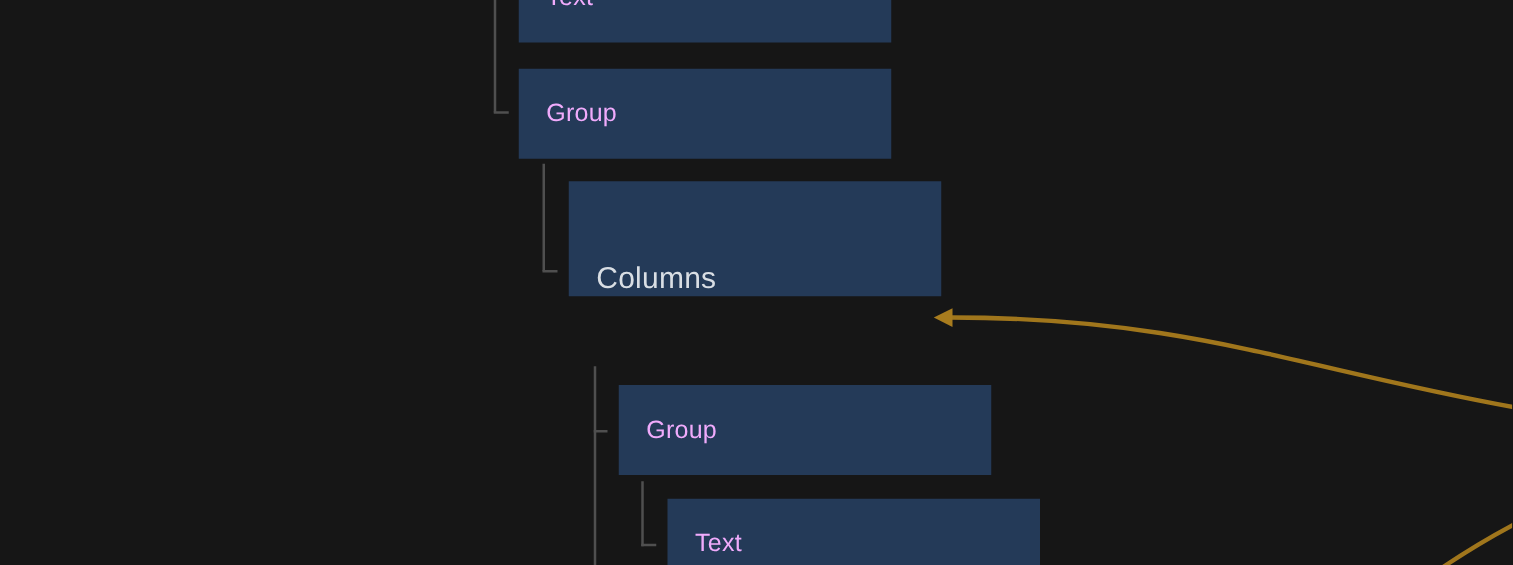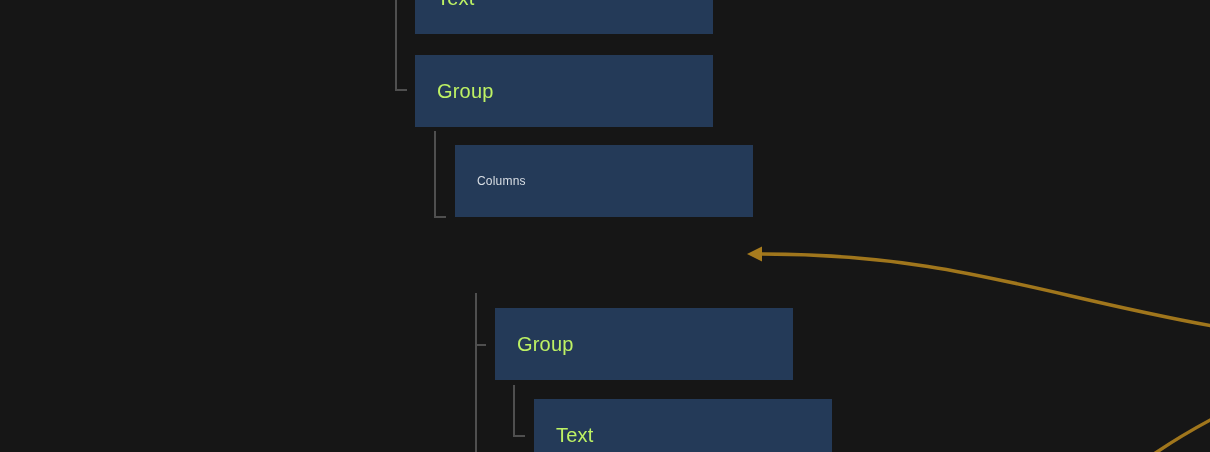--- a/index.html
+++ b/index.html
@@ -17,39 +17,39 @@
   }
   .node {
     position: absolute;
     width: 298px;
     height: 72px;
     background: #243A58;
     display: flex;
     align-items: center;
     box-sizing: border-box;
     padding: 0 20px 0 22px;
-    color: #bef264;
+    color: #f0abfc;
     font-size: 20px;
     letter-spacing: 0.2px;
     cursor: default;
   }
   .node-stack {
     position: absolute;
     width: 298px;
   }
   .node-stack .row {
     position: relative;
     width: 298px;
-    height: 72px;
+    height: 92px;
     display: flex;
-    align-items: center;
+    align-items: flex-end;
     box-sizing: border-box;
     padding: 0 20px 0 22px;
     color: #D9DEE4;
-    font-size: 12px;
+    font-size: 24px;
     letter-spacing: 0.2px;
   }
   .row.header { background: #243A58; }
   .row.port {
     background: #3F5472;
     justify-content: flex-end;
   }
   .tree-line {
     position: absolute;
     background: #4F4F4F;

